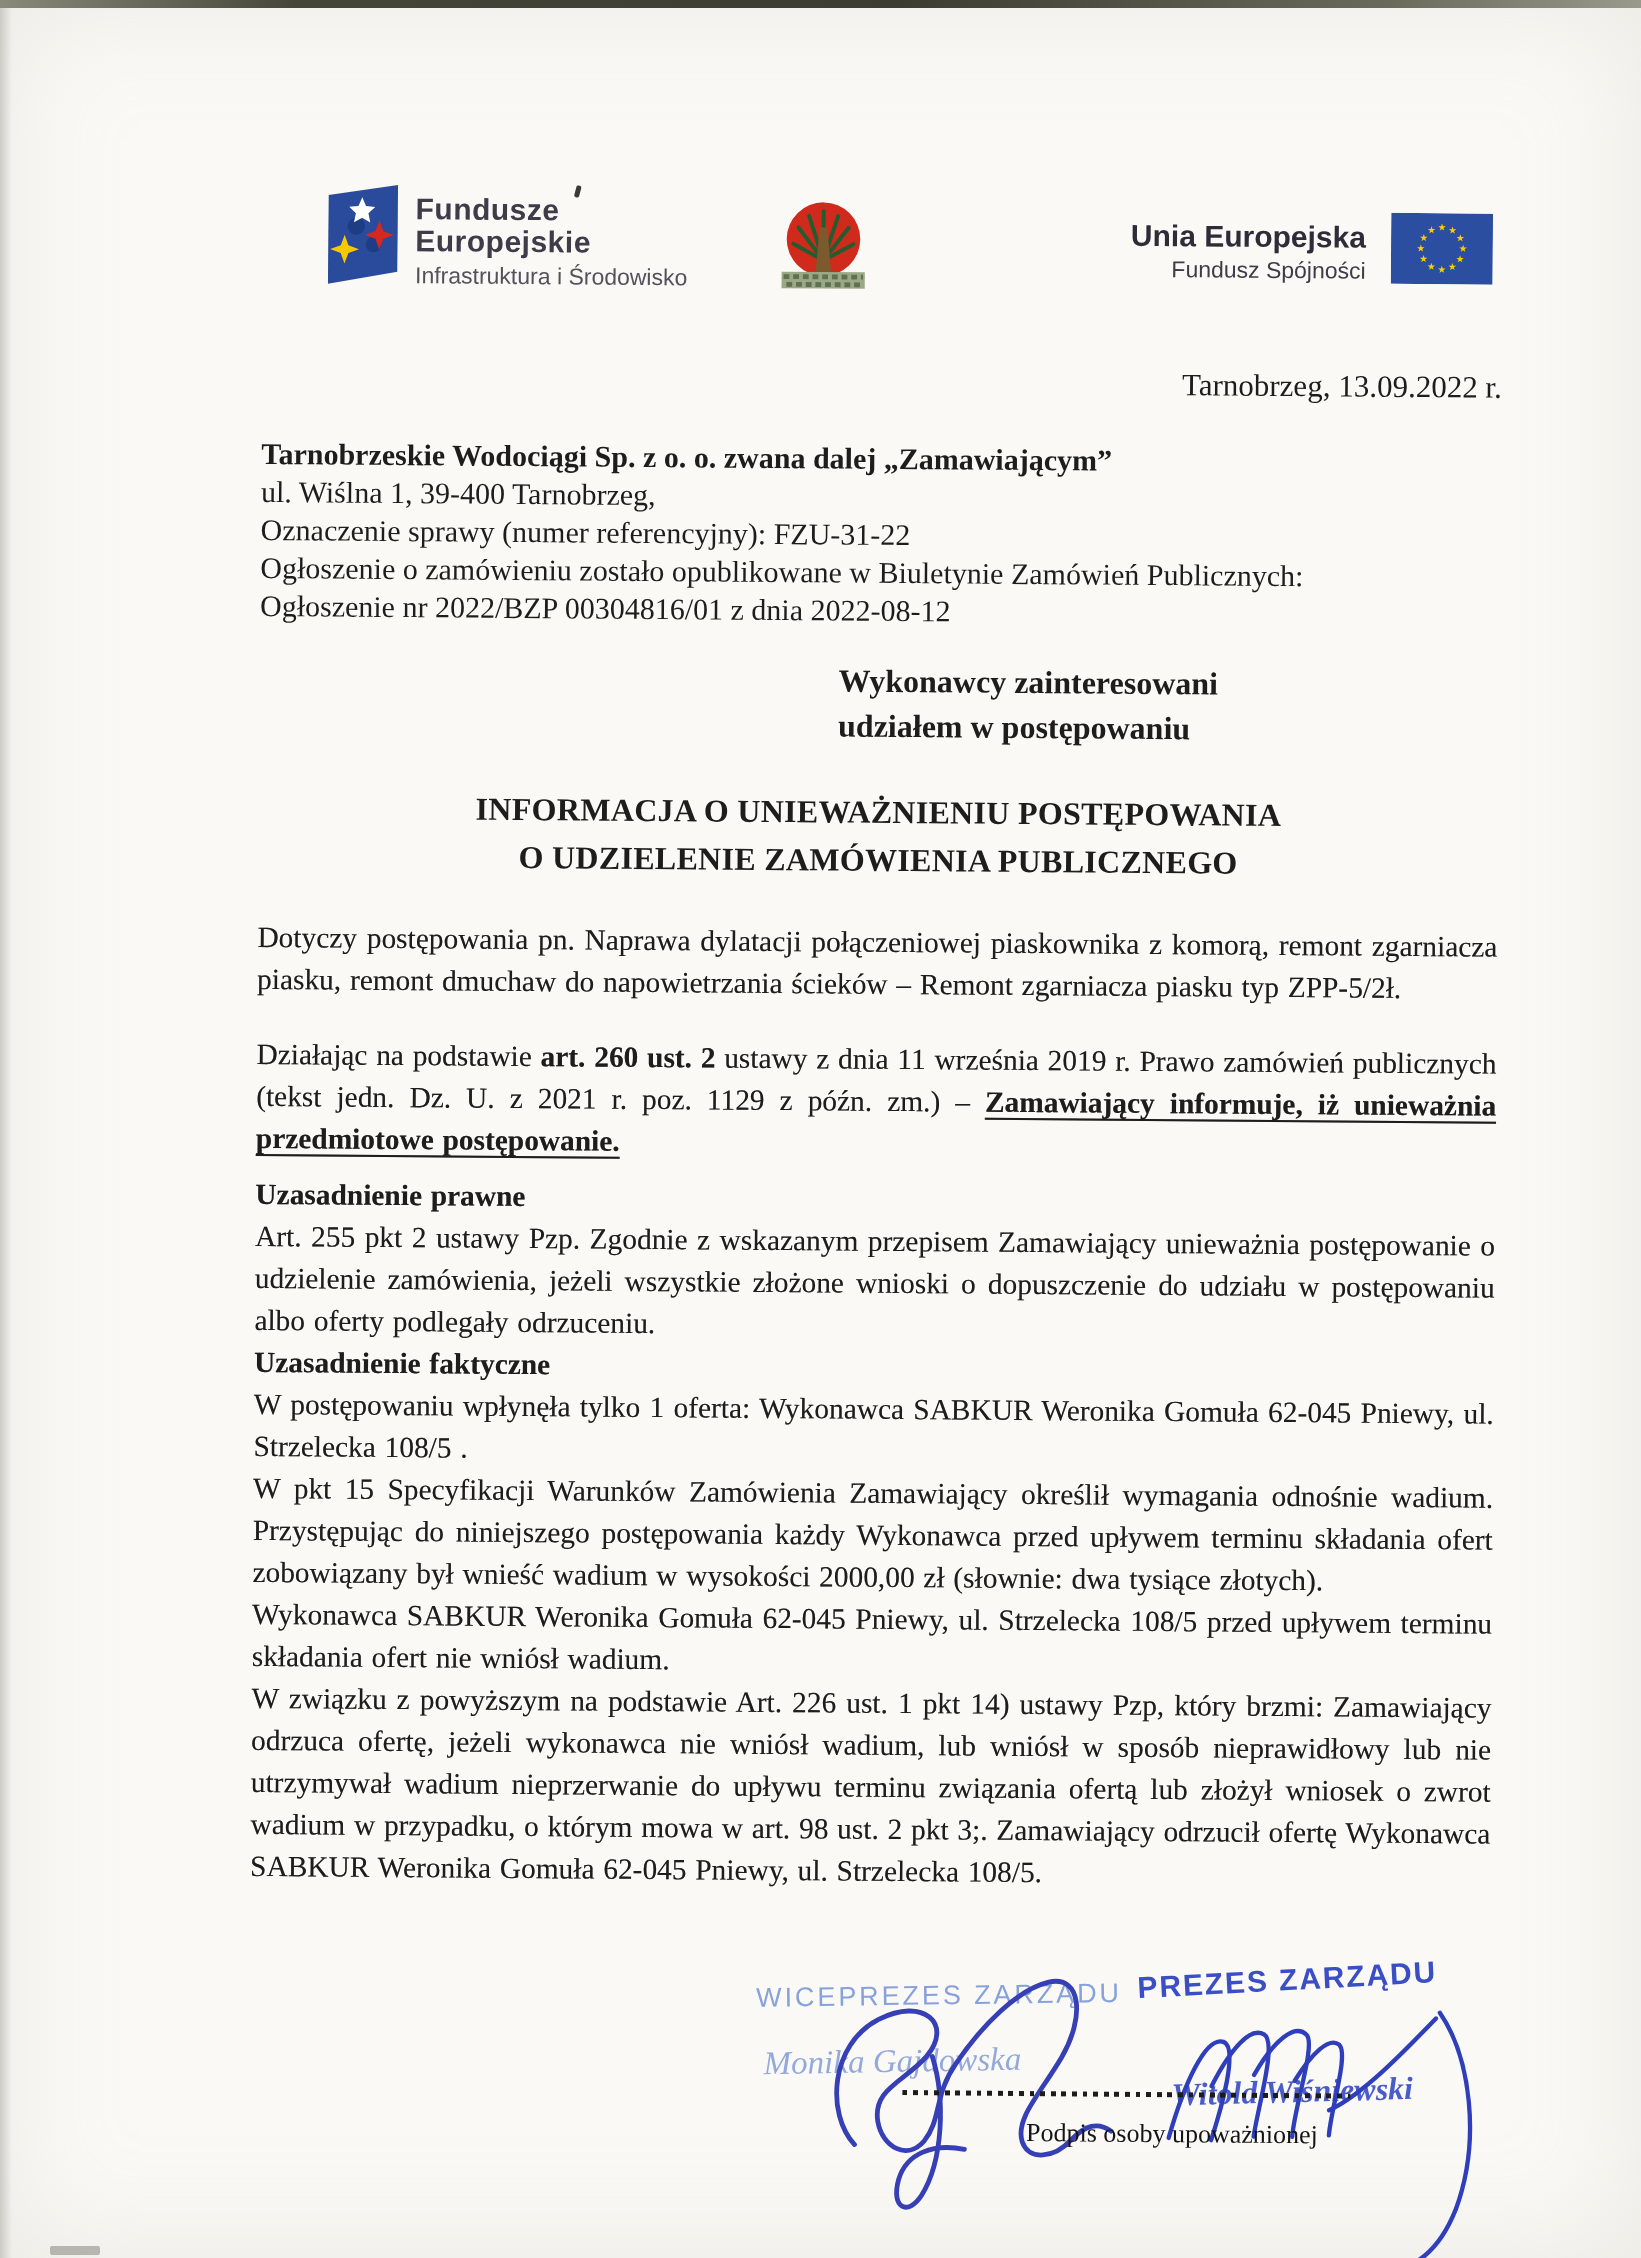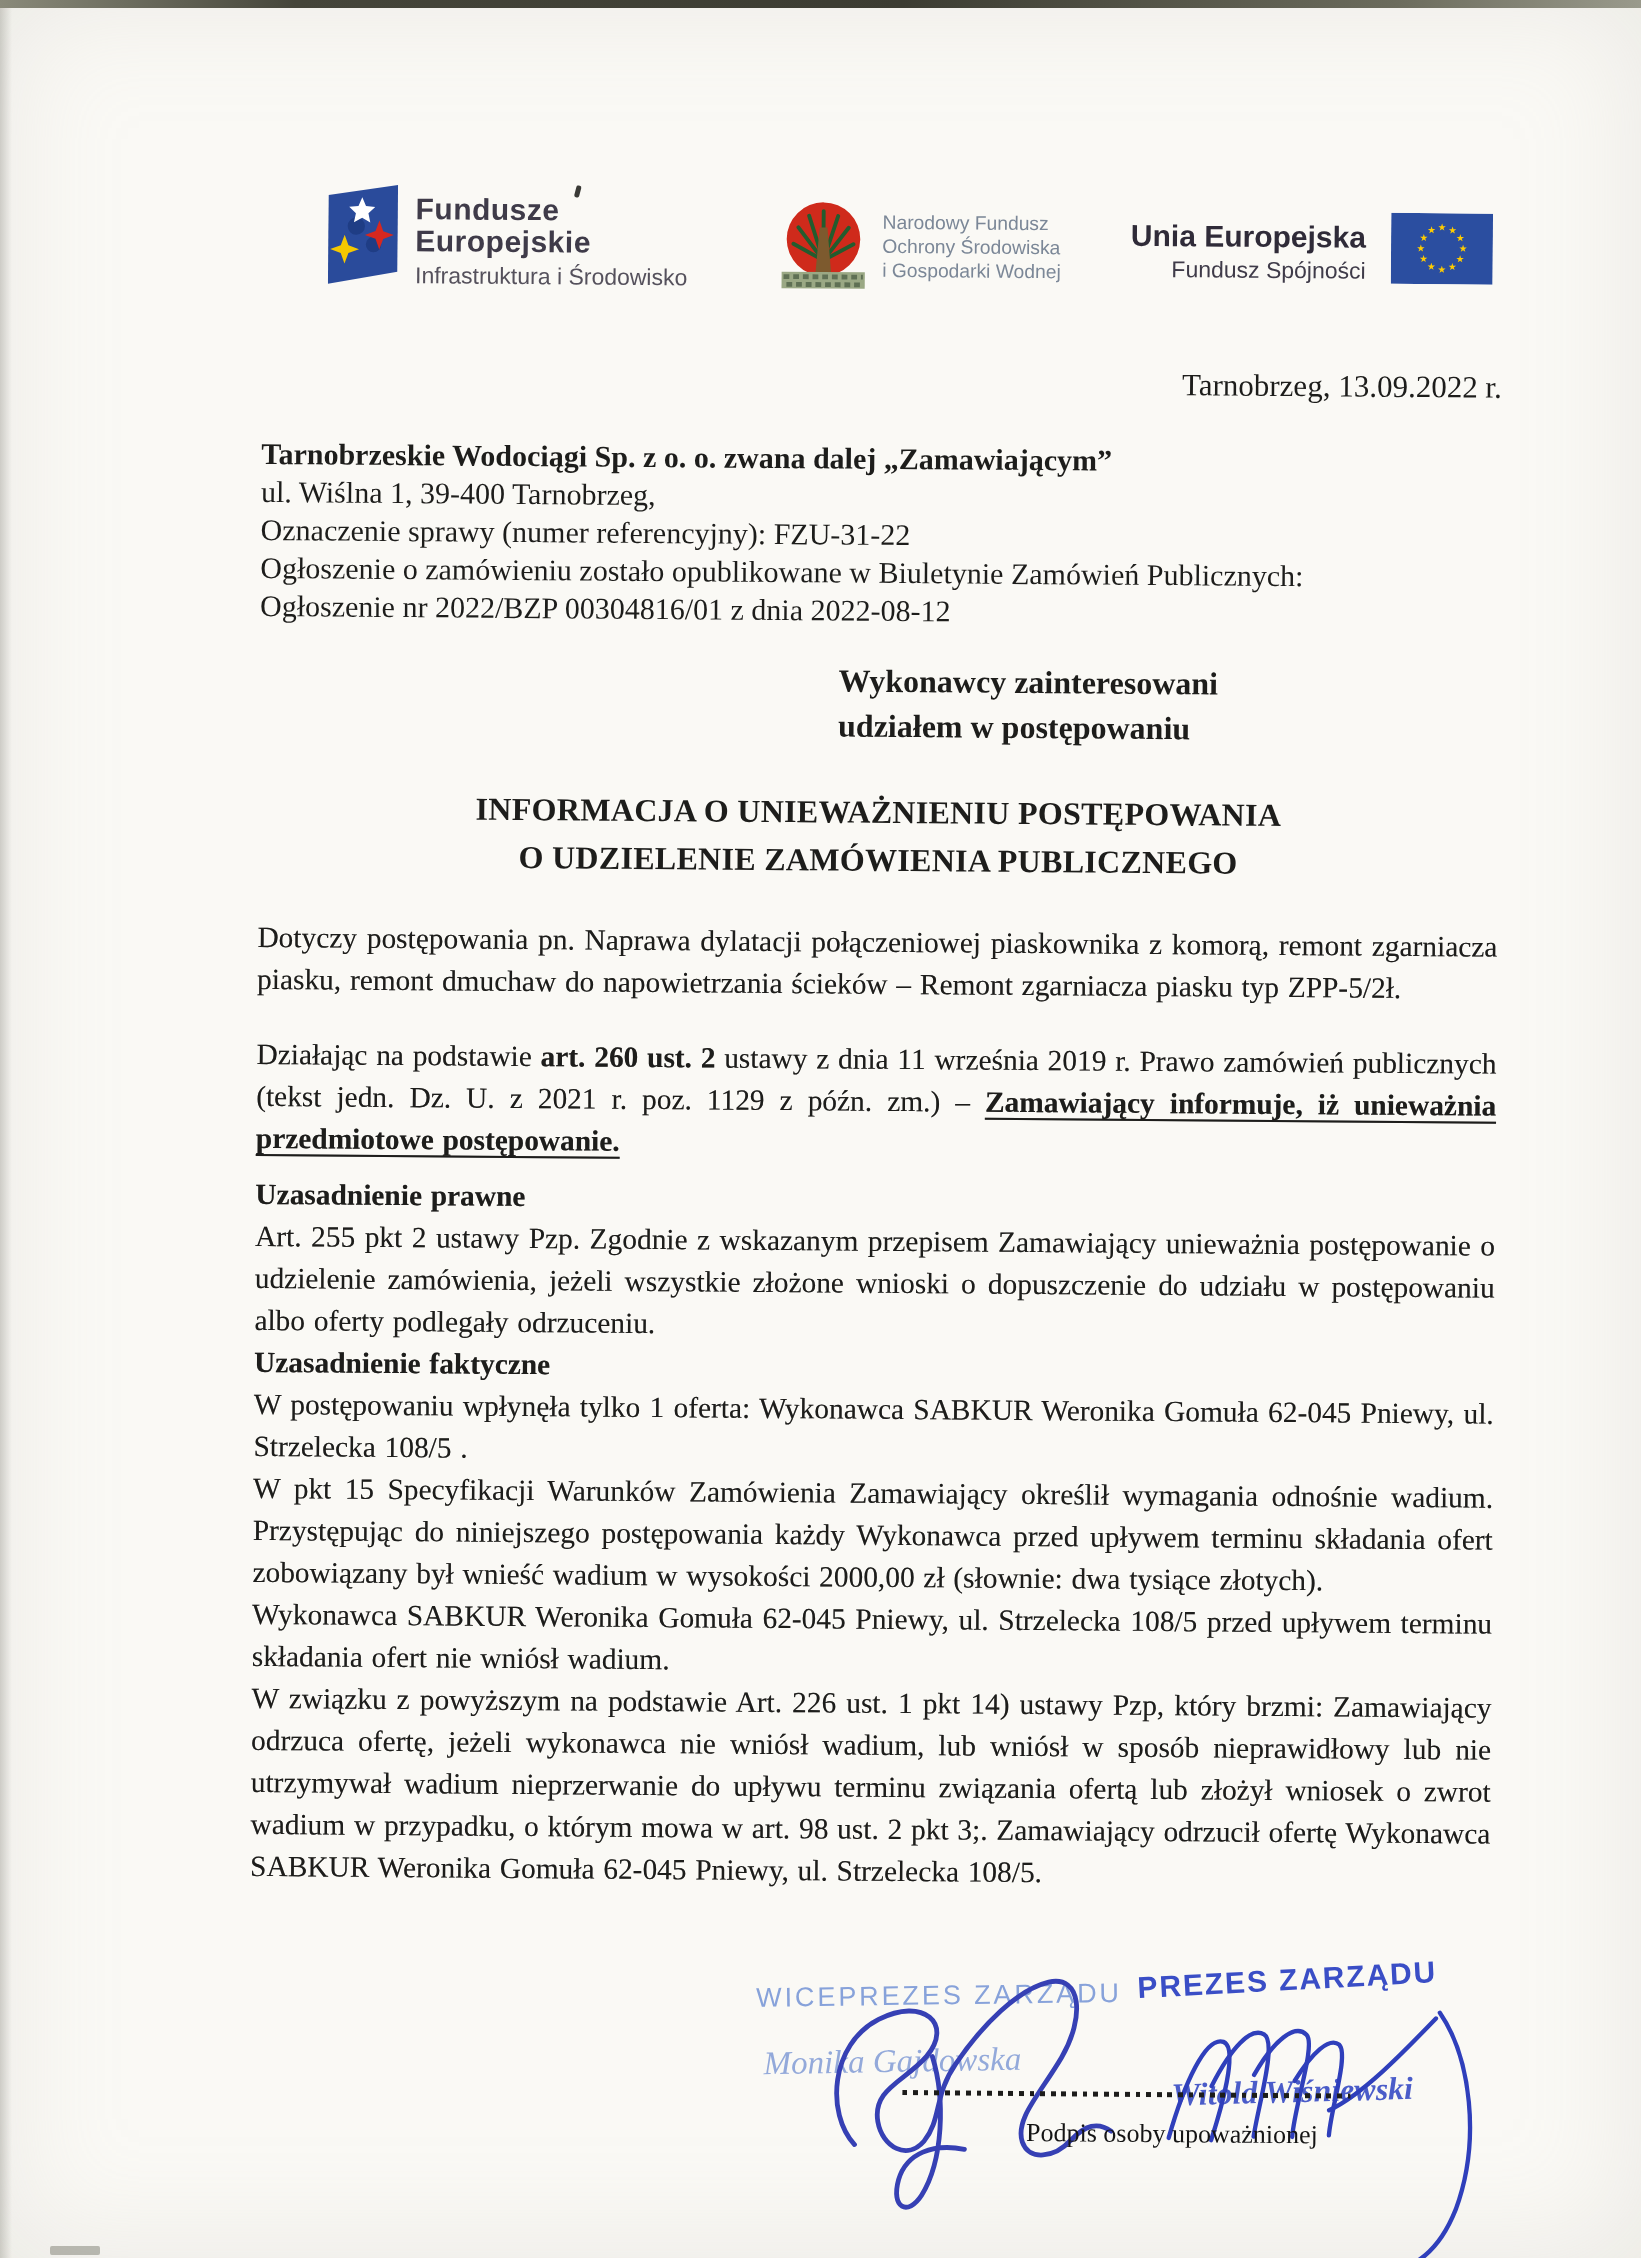--- a/index.html
+++ b/index.html
@@ -108,25 +108,20 @@
             <line x1="45" y1="64" x2="19" y2="30"></line>
             <line x1="45" y1="64" x2="71" y2="30"></line>
             <line x1="45" y1="64" x2="14" y2="47"></line>
             <line x1="45" y1="64" x2="76" y2="47"></line>
           </g>
           <polygon points="41,30 49,30 53,76 37,76" fill="#7d5a2e"></polygon>
           <rect x="2" y="76" width="86" height="17" fill="#9aa884"></rect>
           <line x1="4" y1="81" x2="86" y2="81" stroke="#5f7054" stroke-width="5" stroke-dasharray="6 4"></line>
           <line x1="7" y1="89" x2="86" y2="89" stroke="#5f7054" stroke-width="5" stroke-dasharray="6 4"></line>
         </svg>
-        <div class="logo-nfos-text">
-          <div>Narodowy Fundusz</div>
-          <div>Ochrony Środowiska</div>
-          <div>i Gospodarki Wodnej</div>
-        </div>
       </div>
 
       <div class="logo-ue">
         <div class="logo-ue-text">
           <div class="l1">Unia Europejska</div>
           <div class="l2">Fundusz Spójności</div>
         </div>
         <svg width="102" height="71" viewBox="0 0 106 74">
           <rect x="0" y="0" width="106" height="74" fill="#2b4ea0"></rect>
           <g fill="#ffcc00" font-size="10" text-anchor="middle" font-family="DejaVu Sans, sans-serif">

